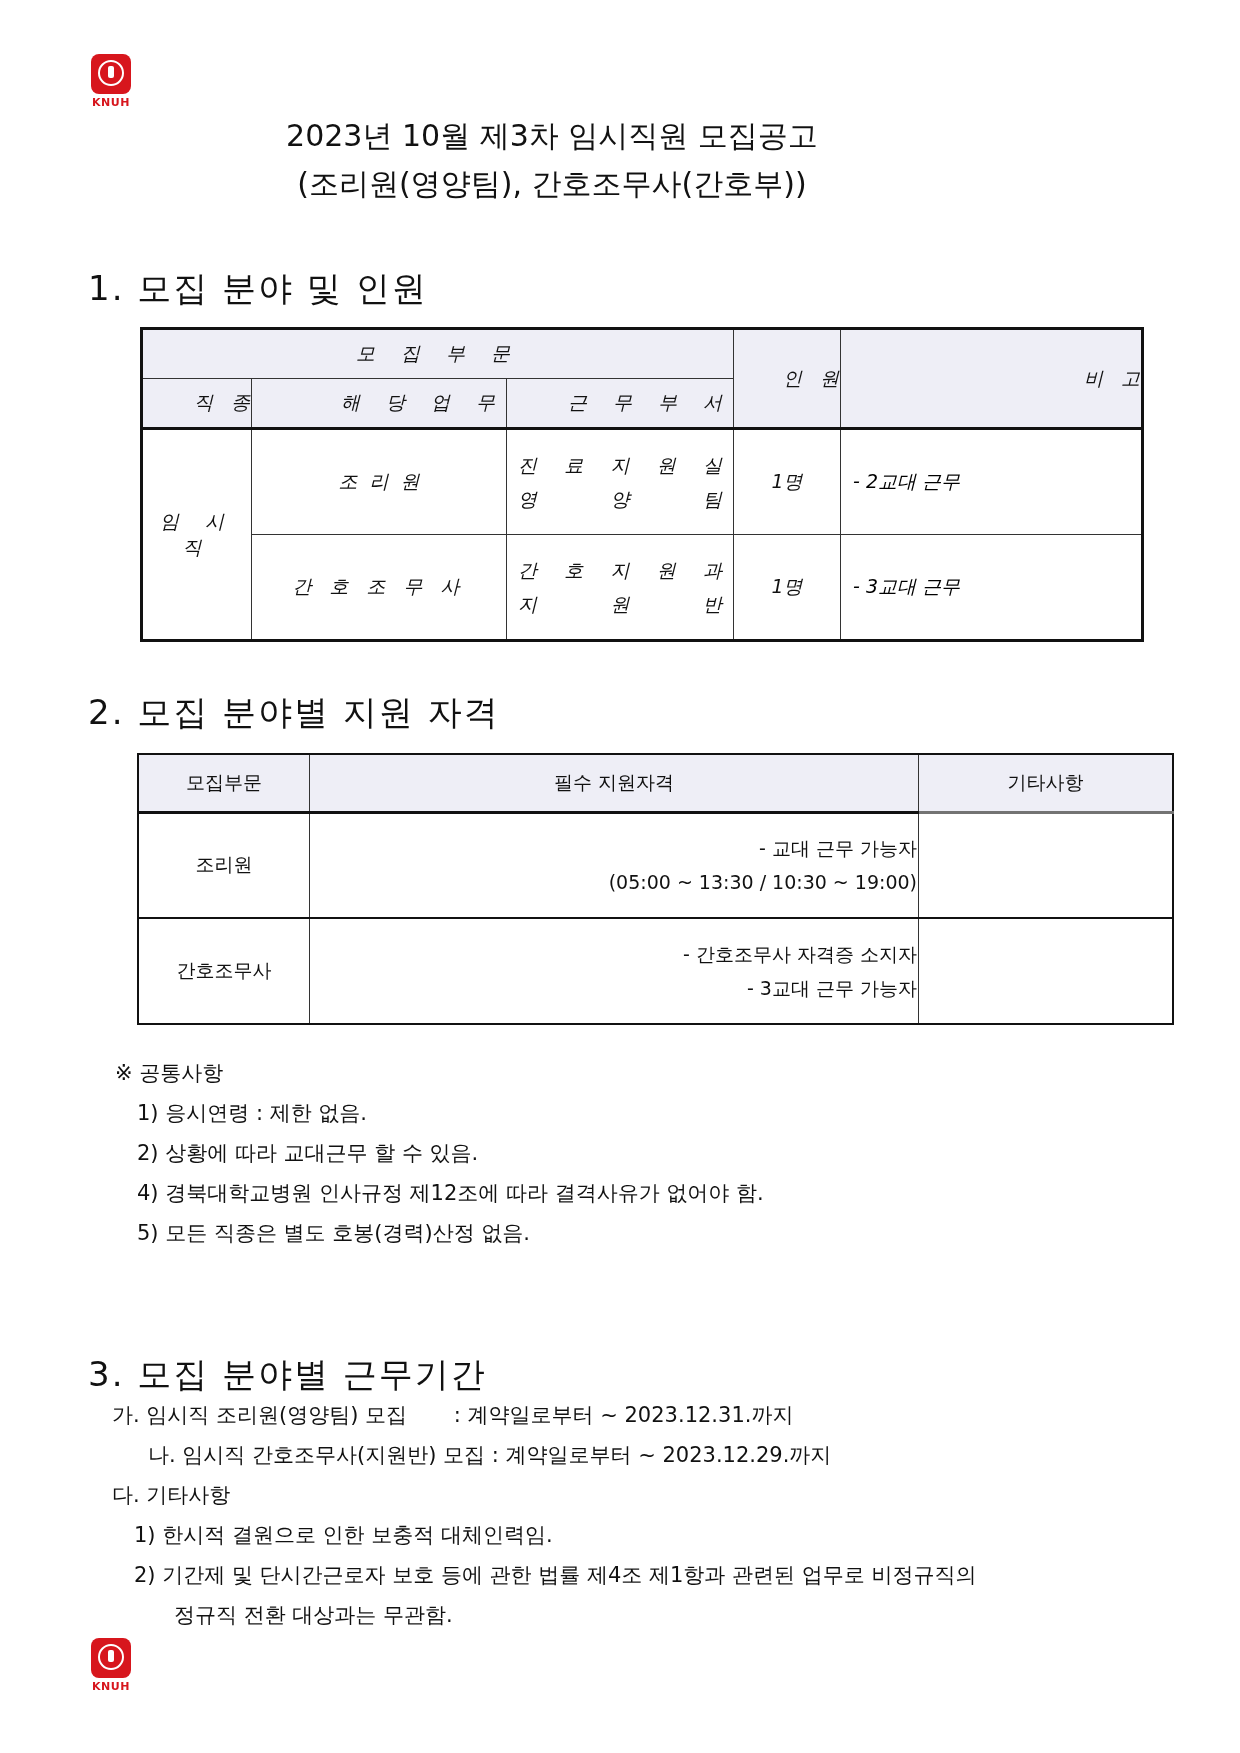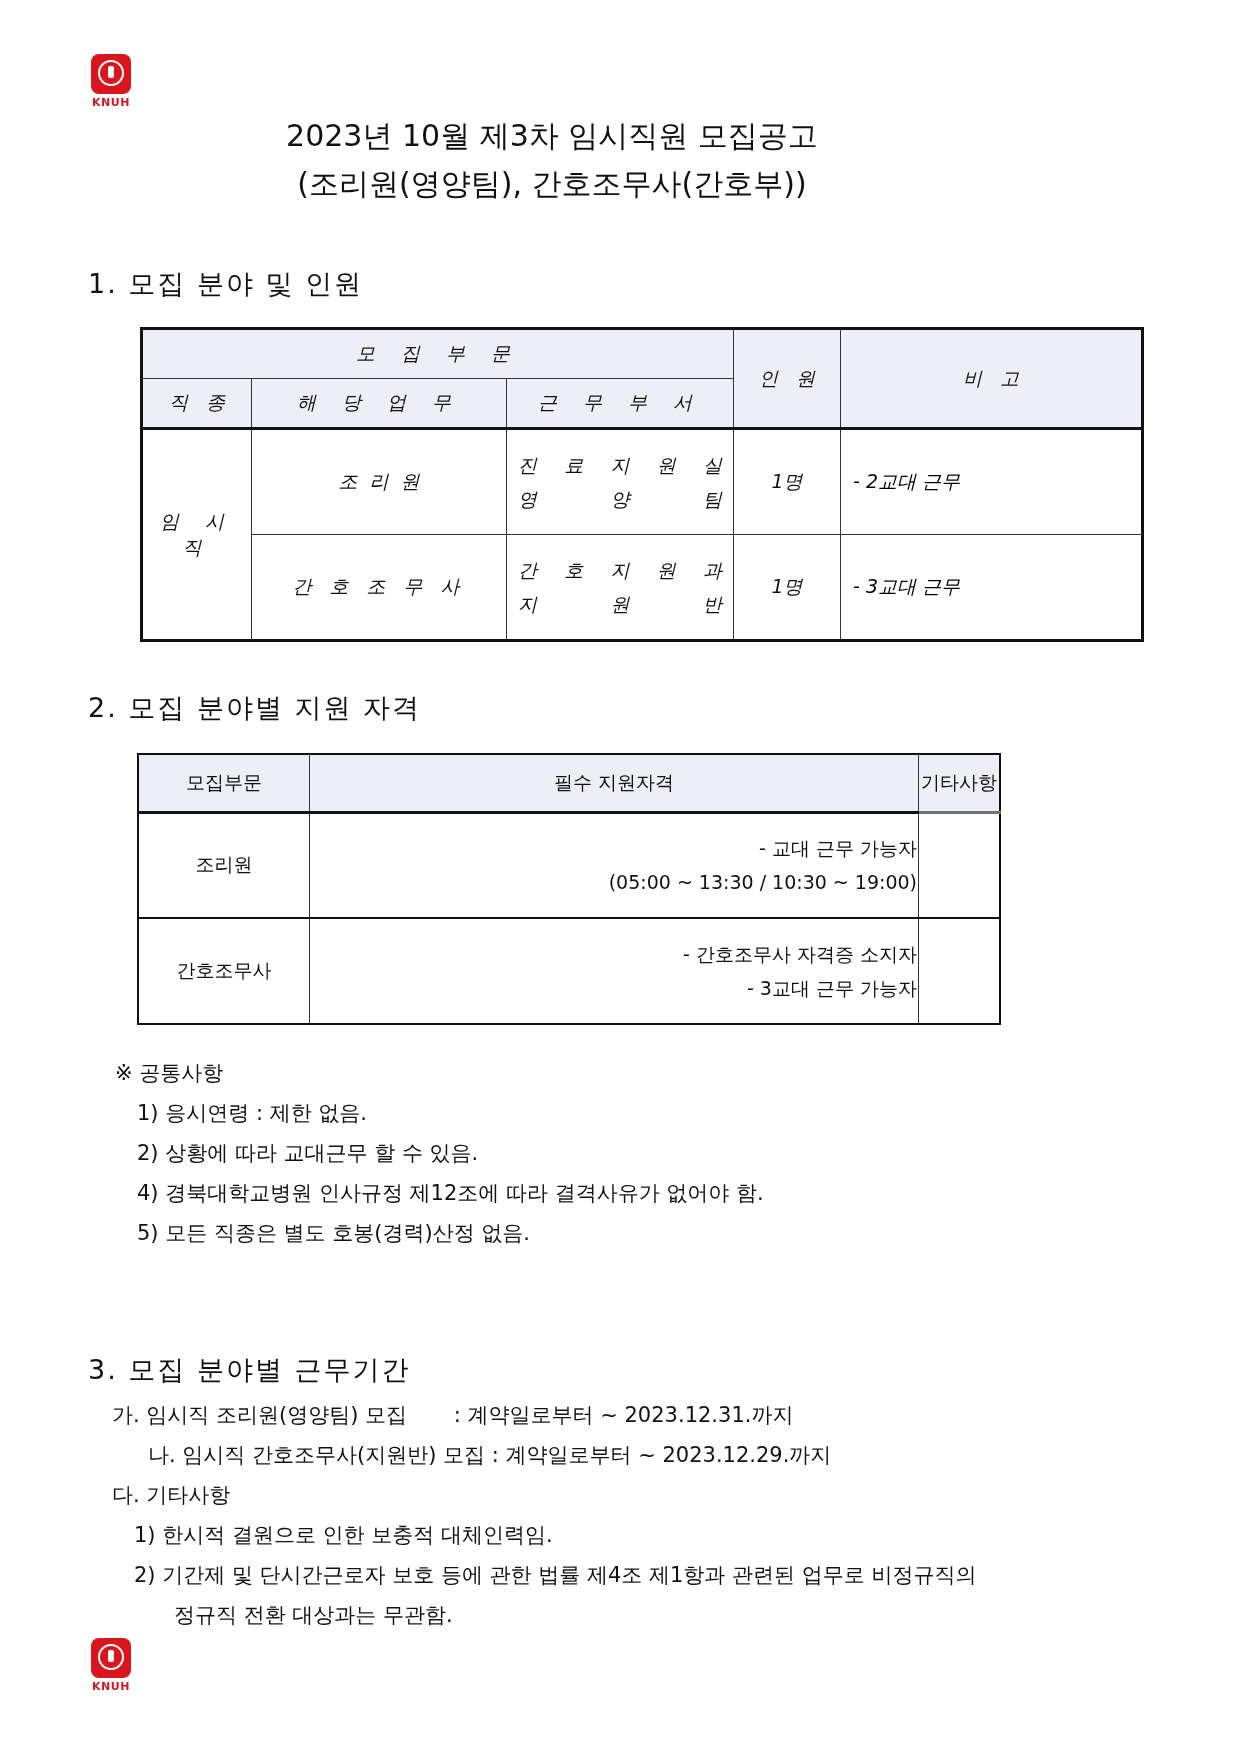--- a/index.html
+++ b/index.html
@@ -4,31 +4,31 @@
 <style>
   html, body { margin:0; padding:0; background:#ffffff; }
   body { width:1240px; height:1753px; position:relative; overflow:hidden;
          font-family:"DejaVu Sans","Liberation Sans",sans-serif; color:#111; }
   .logo { position:absolute; left:90px; width:42px; }
   .logo .mark { width:40px; height:40px; background:#d7161d; border-radius:8px; position:relative; margin:0 auto; }
   .logo .mark .flower { position:absolute; left:7px; top:6px; width:26px; height:26px; border:2px solid #fff; border-radius:50%; box-sizing:border-box; }
   .logo .mark .flower::after { content:""; position:absolute; left:8px; top:4px; width:6px; height:12px; background:#fff; border-radius:2px; }
   .logo .txt { color:#d7161d; font-weight:bold; font-size:11px; text-align:center; letter-spacing:0.5px; margin-top:2px; font-family:"DejaVu Sans",sans-serif; }
   .title { position:absolute; left:0; width:1104px; text-align:center; font-size:30px; line-height:48px; top:112px; }
-  h2 { position:absolute; left:88px; margin:0; font-size:27px; font-weight:normal; letter-spacing:2px; }
+  h2 { position:absolute; left:88px; margin:0; font-size:34px; font-weight:normal; letter-spacing:2px; }
   table { position:absolute; border-collapse:collapse; font-size:19px; }
   td, th { border:1.5px solid #333; font-weight:normal; }
   .hdr { background:#eeeef6; }
   .spaced { letter-spacing:10px; }
   .t1 { left:140px; top:327px; width:1004px; border:3px solid #111; }
   .t1 td { text-align:center;font-style:italic; }
-  .t1 .bold-bottom { border-bottom:3px solid #111; }
+  .t1 .bold-bottom { border-bottom:3px solid #111;text-align:right; }
   .dept { display:flex; justify-content:space-between; padding:0 10px; line-height:34px; }
   .remark { text-align:left !important; padding-left:12px; color:#000000; }
-  .t2 { left:137px; top:753px; width:864px; border:2px solid #111; font-size:19px; }
+  .t2 { left:137px; top:753px; width:1037px; border:2px solid #111; font-size:19px; }
   .t2 td { text-align:center; }
   .t2 .req { text-align:right; padding-left:12px; line-height:34px; }
   .notes { position:absolute; left:115px; font-size:21px; line-height:40px; }
   .notes .item { padding-left:22px; }
   .link { color:#2b3fc4; text-decoration:underline; }
   .s3 { position:absolute; left:112px; font-size:21px; line-height:40px; }
   .s3 .sub { padding-left:22px; }
   .s3 .indent { padding-left:62px; }
 </style>
 </head>

